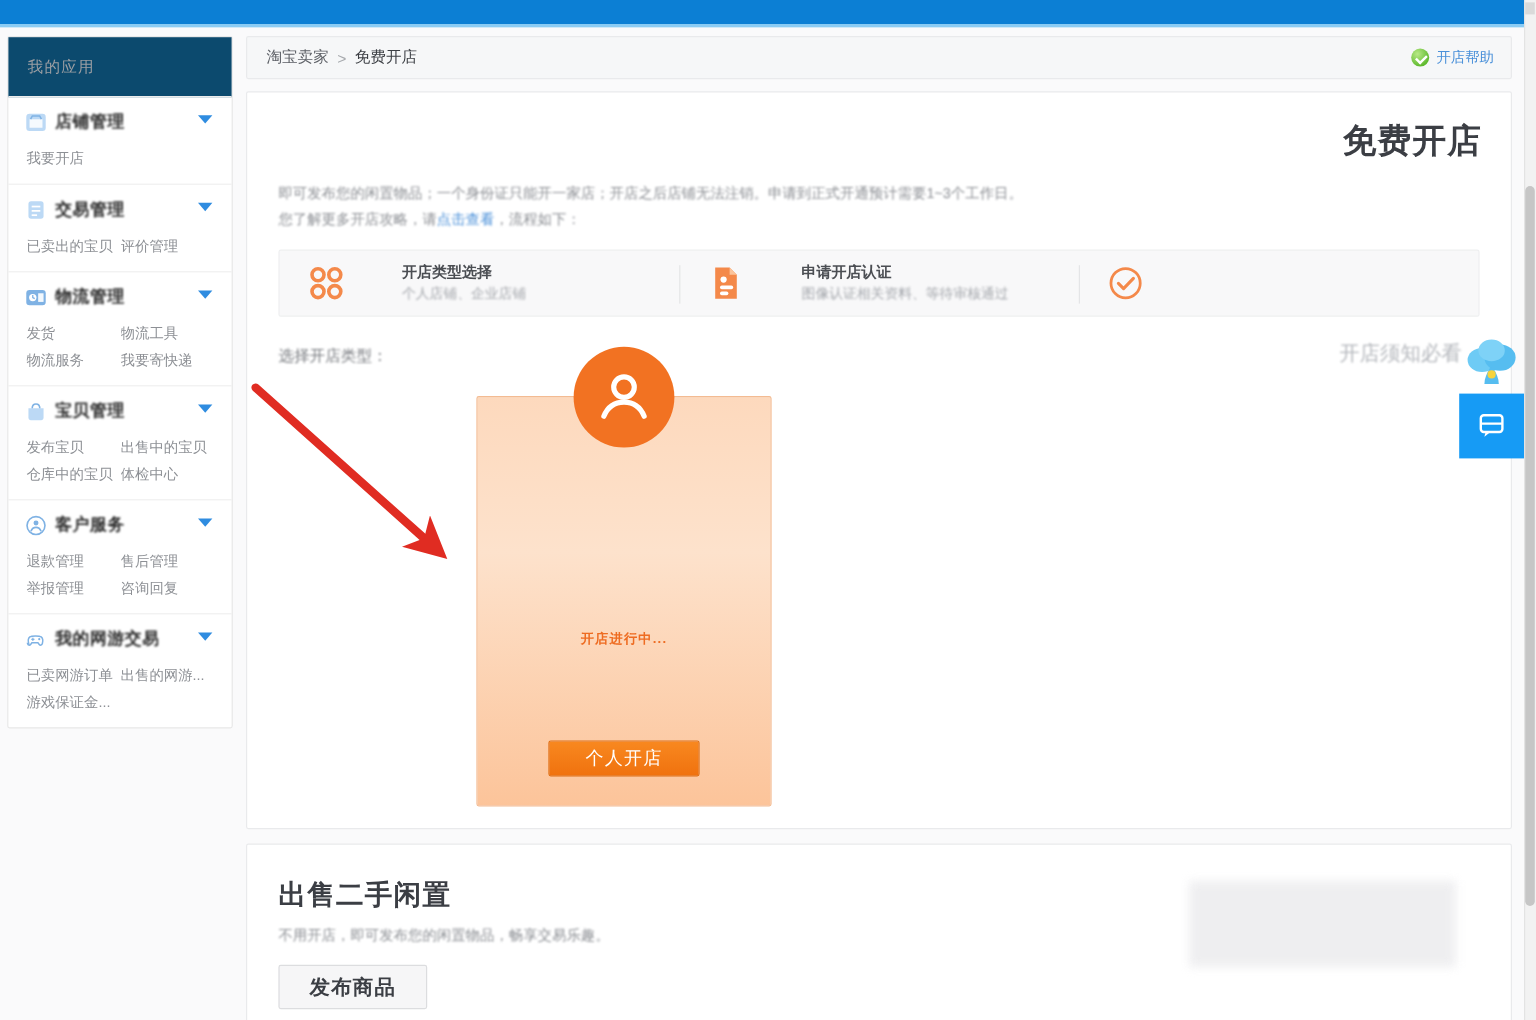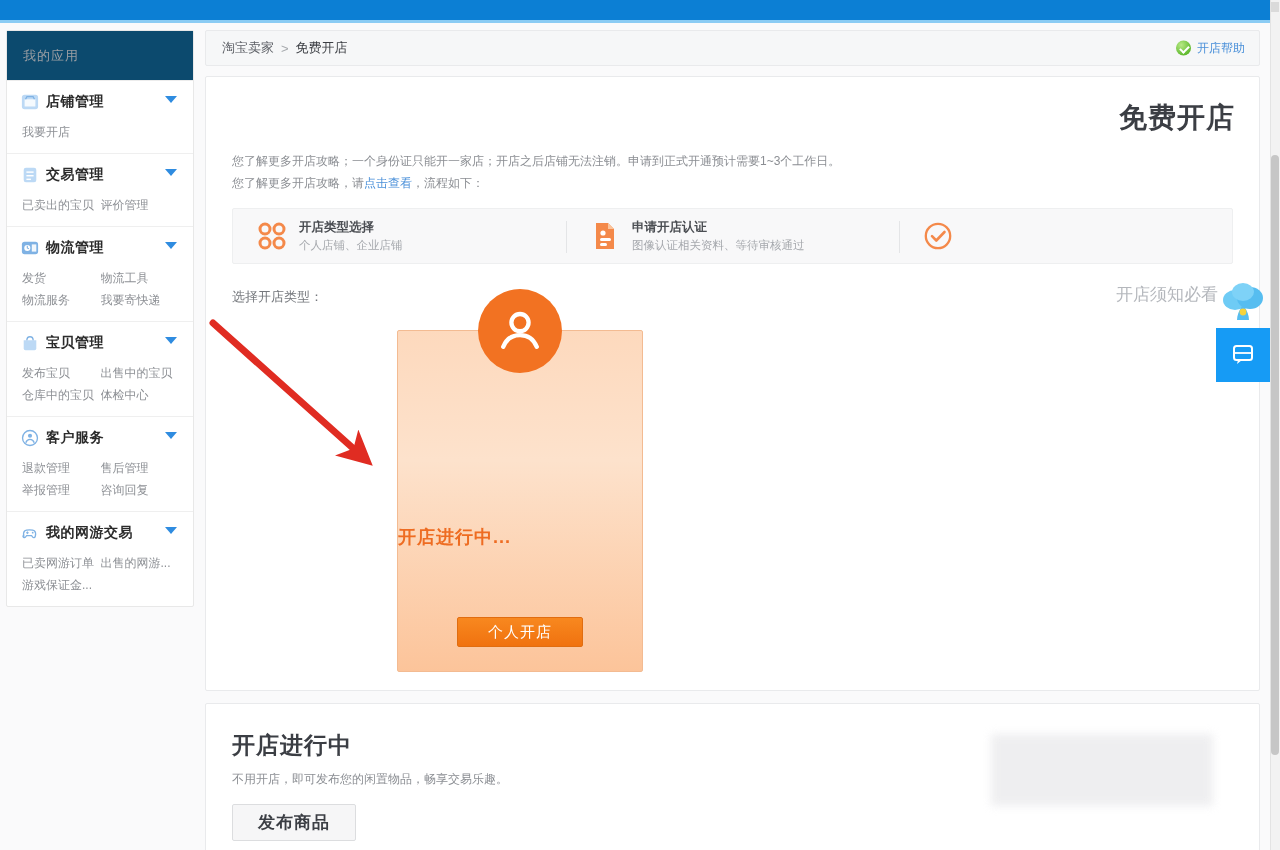--- a/index.html
+++ b/index.html
@@ -197,20 +197,21 @@
     border-radius: 2px;
     height: 56px;
     display: flex; align-items: center;
   }
   .step {
     flex: 1 1 0;
     display: flex; align-items: center;
     padding-left: 24px;
     position: relative;
     height: 100%;
+    gap: 36px;
   }
   .step + .step::before {
     content: "";
     position: absolute; left: 0; top: 12px;
     width: 1px; height: 32px;
     background: #e4e5e7;
   }
   .step-ico { width: 30px; height: 30px; margin-right: 12px; flex: 0 0 30px; }
   .step-txt { line-height: 1.35; }
   .step-t {
@@ -287,21 +288,22 @@
     text-align: center;
     font-size: 12.5px;
     color: #6ea2d5;
     line-height: 31px;
     letter-spacing: 1px;
     filter: blur(0.7px);
   }
   .progress-text {
     position: absolute;
     left: 0; right: 0; top: 194px;
-    font-size: 18px;
+    text-align: center;
+    font-size: 11px;
     font-weight: bold;
     color: #ee6c22;
     letter-spacing: 1px;
     filter: blur(0.5px);
   }
   .card-btn {
     position: absolute;
     left: 50%; transform: translateX(-50%);
     bottom: 24px;
     width: 126px; height: 30px;
@@ -513,21 +515,21 @@
         <span class="help-ico"></span>
         <span class="help-text">开店帮助</span>
       </a>
     </div>
 
     <div class="panel">
       <div class="panel-inner">
         <h1 class="page-title">免费开店</h1>
 
         <div class="lede">
-          <div>您了解更多开店攻略；一个身份证只能开一家店；开店之后店铺无法注销。申请到正式开通预计需要1~3个工作日。</div>
+          <div>即可发布您的闲置物品；一个身份证只能开一家店；开店之后店铺无法注销。申请到正式开通预计需要1~3个工作日。</div>
           <div>
             <span>您了解更多开店攻略，请</span><a>点击查看</a><span>，流程如下：</span>
           </div>
         </div>
 
         <div class="steps">
           <div class="step">
             <svg class="step-ico" viewBox="0 0 30 30">
               <rect x="3" y="3" width="10" height="10" rx="5" fill="none" stroke="#f4894a" stroke-width="3"></rect>
               <rect x="17" y="3" width="10" height="10" rx="5" fill="none" stroke="#f4894a" stroke-width="3"></rect>
@@ -578,21 +580,21 @@
             <div class="card-btn orange">个人开店</div>
           </div>
 
 
         </div>
       </div>
     </div>
 
     <div class="panel panel2">
       <div class="panel2-inner">
-        <h2 class="sh-title">开店进行中</h2>
+        <h2 class="sh-title">出售二手闲置</h2>
         <div class="sh-desc">不用开店，即可发布您的闲置物品，畅享交易乐趣。</div>
         <div class="sh-btn">发布商品</div>
       </div>
     </div>
 
   </div>
 
   <div class="redaction"></div>
 
   <div class="floater">

